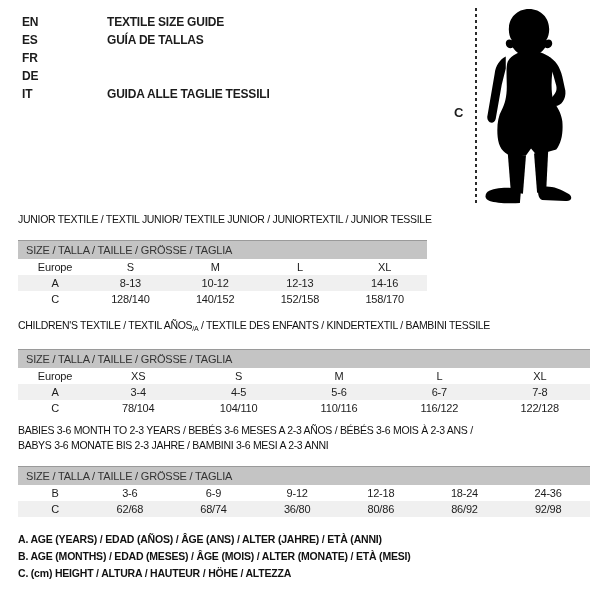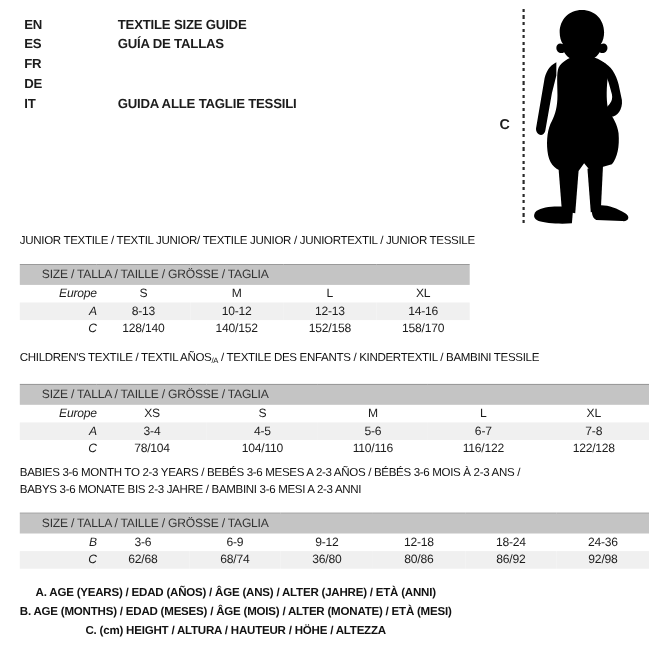--- a/index.html
+++ b/index.html
@@ -32,42 +32,42 @@
   .section { position: absolute; left: 18px; }
   .section-title {
     font-size: 10.5px; font-weight: normal; letter-spacing: -0.3px;
     white-space: nowrap; line-height: 15px; color: #111;
   }
   .section-title .subscript { font-size: 7px; vertical-align: -2px; }
   .size-table { border-collapse: collapse; table-layout: fixed; margin-top: 13px; }
   .size-table th.size-header {
     background: #c4c4c4; border-top: 1px solid #9a9a9a;
     height: 18px; font-size: 11px; font-weight: normal; color: #333;
-    text-align: left; padding-left: 20px; letter-spacing: -0.2px;
+    text-align: left; padding-left: 8px; letter-spacing: -0.2px;
   }
   .size-table td {
     height: 16px; font-size: 11px; text-align: center;
     letter-spacing: -0.2px; padding: 0;
   }
-  .size-table td:first-child { text-align: right; padding-left: 4px; font-style: italic; }
+  .size-table td:first-child { text-align: center; padding-left: 4px; }
   .size-table tr.shaded td { background: #f0f0f0; }
 
   #section-junior   { top: 212px; width: 409px; }
   #section-children { top: 318px; width: 572px; }
   #section-babies   { top: 423px; width: 572px; }
   #section-junior .size-table   { width: 409px; }
   #section-children .size-table { width: 572px; }
   #section-babies .size-table   { width: 572px; }
   .col-label { width: 70px; }
 
   
   .legend { position: absolute; left: 18px; top: 531px; }
   .legend-item {
     font-size: 10.5px; font-weight: bold; letter-spacing: -0.2px;
-    line-height: 17px; white-space: nowrap; color: #111; text-align: center;
+    line-height: 17px; white-space: nowrap; color: #111;
   }
 </style>
 </head>
 <body>
 
 <div class="languages">
   <div class="lang-row">
     <span class="lang-code">EN</span>
     <span class="lang-title">TEXTILE SIZE GUIDE</span>
   </div>

